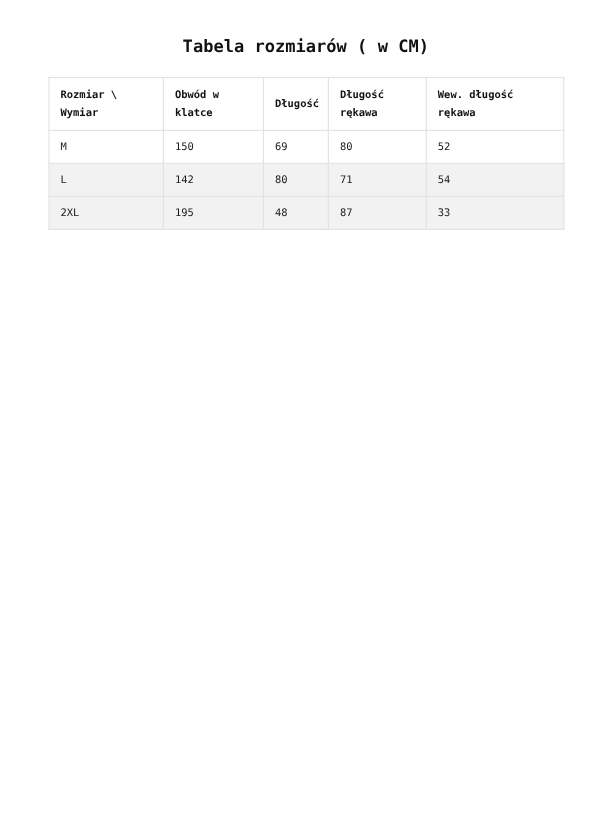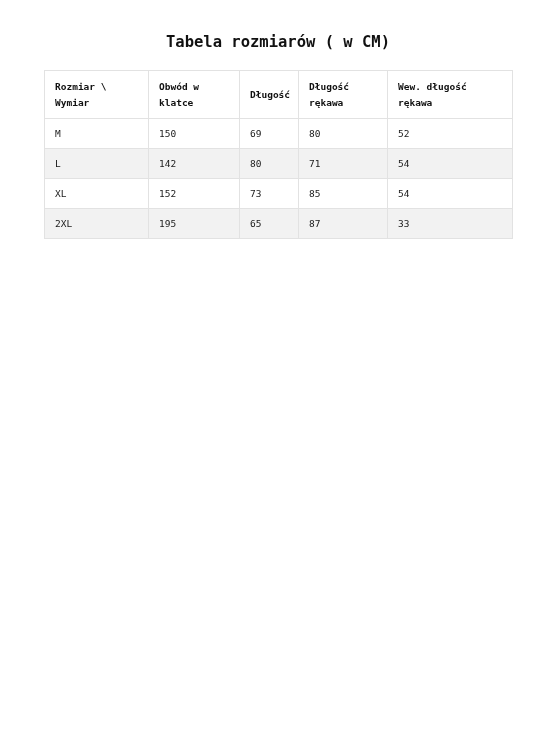--- a/index.html
+++ b/index.html
@@ -105,31 +105,24 @@
           <td>80</td>
           <td>52</td>
         </tr>
         <tr class="row alt">
           <td>L</td>
           <td>142</td>
           <td>80</td>
           <td>71</td>
           <td>54</td>
         </tr>
-        <tr class="row">
-          <td>XL</td>
-          <td>152</td>
-          <td>73</td>
-          <td>85</td>
-          <td>54</td>
-        </tr>
         <tr class="row alt">
           <td>2XL</td>
           <td>195</td>
-          <td>65</td>
+          <td>48</td>
           <td>87</td>
           <td>33</td>
         </tr>
       </tbody>
     </table>
   </div>
 
 </div>
 
 </body></html>

